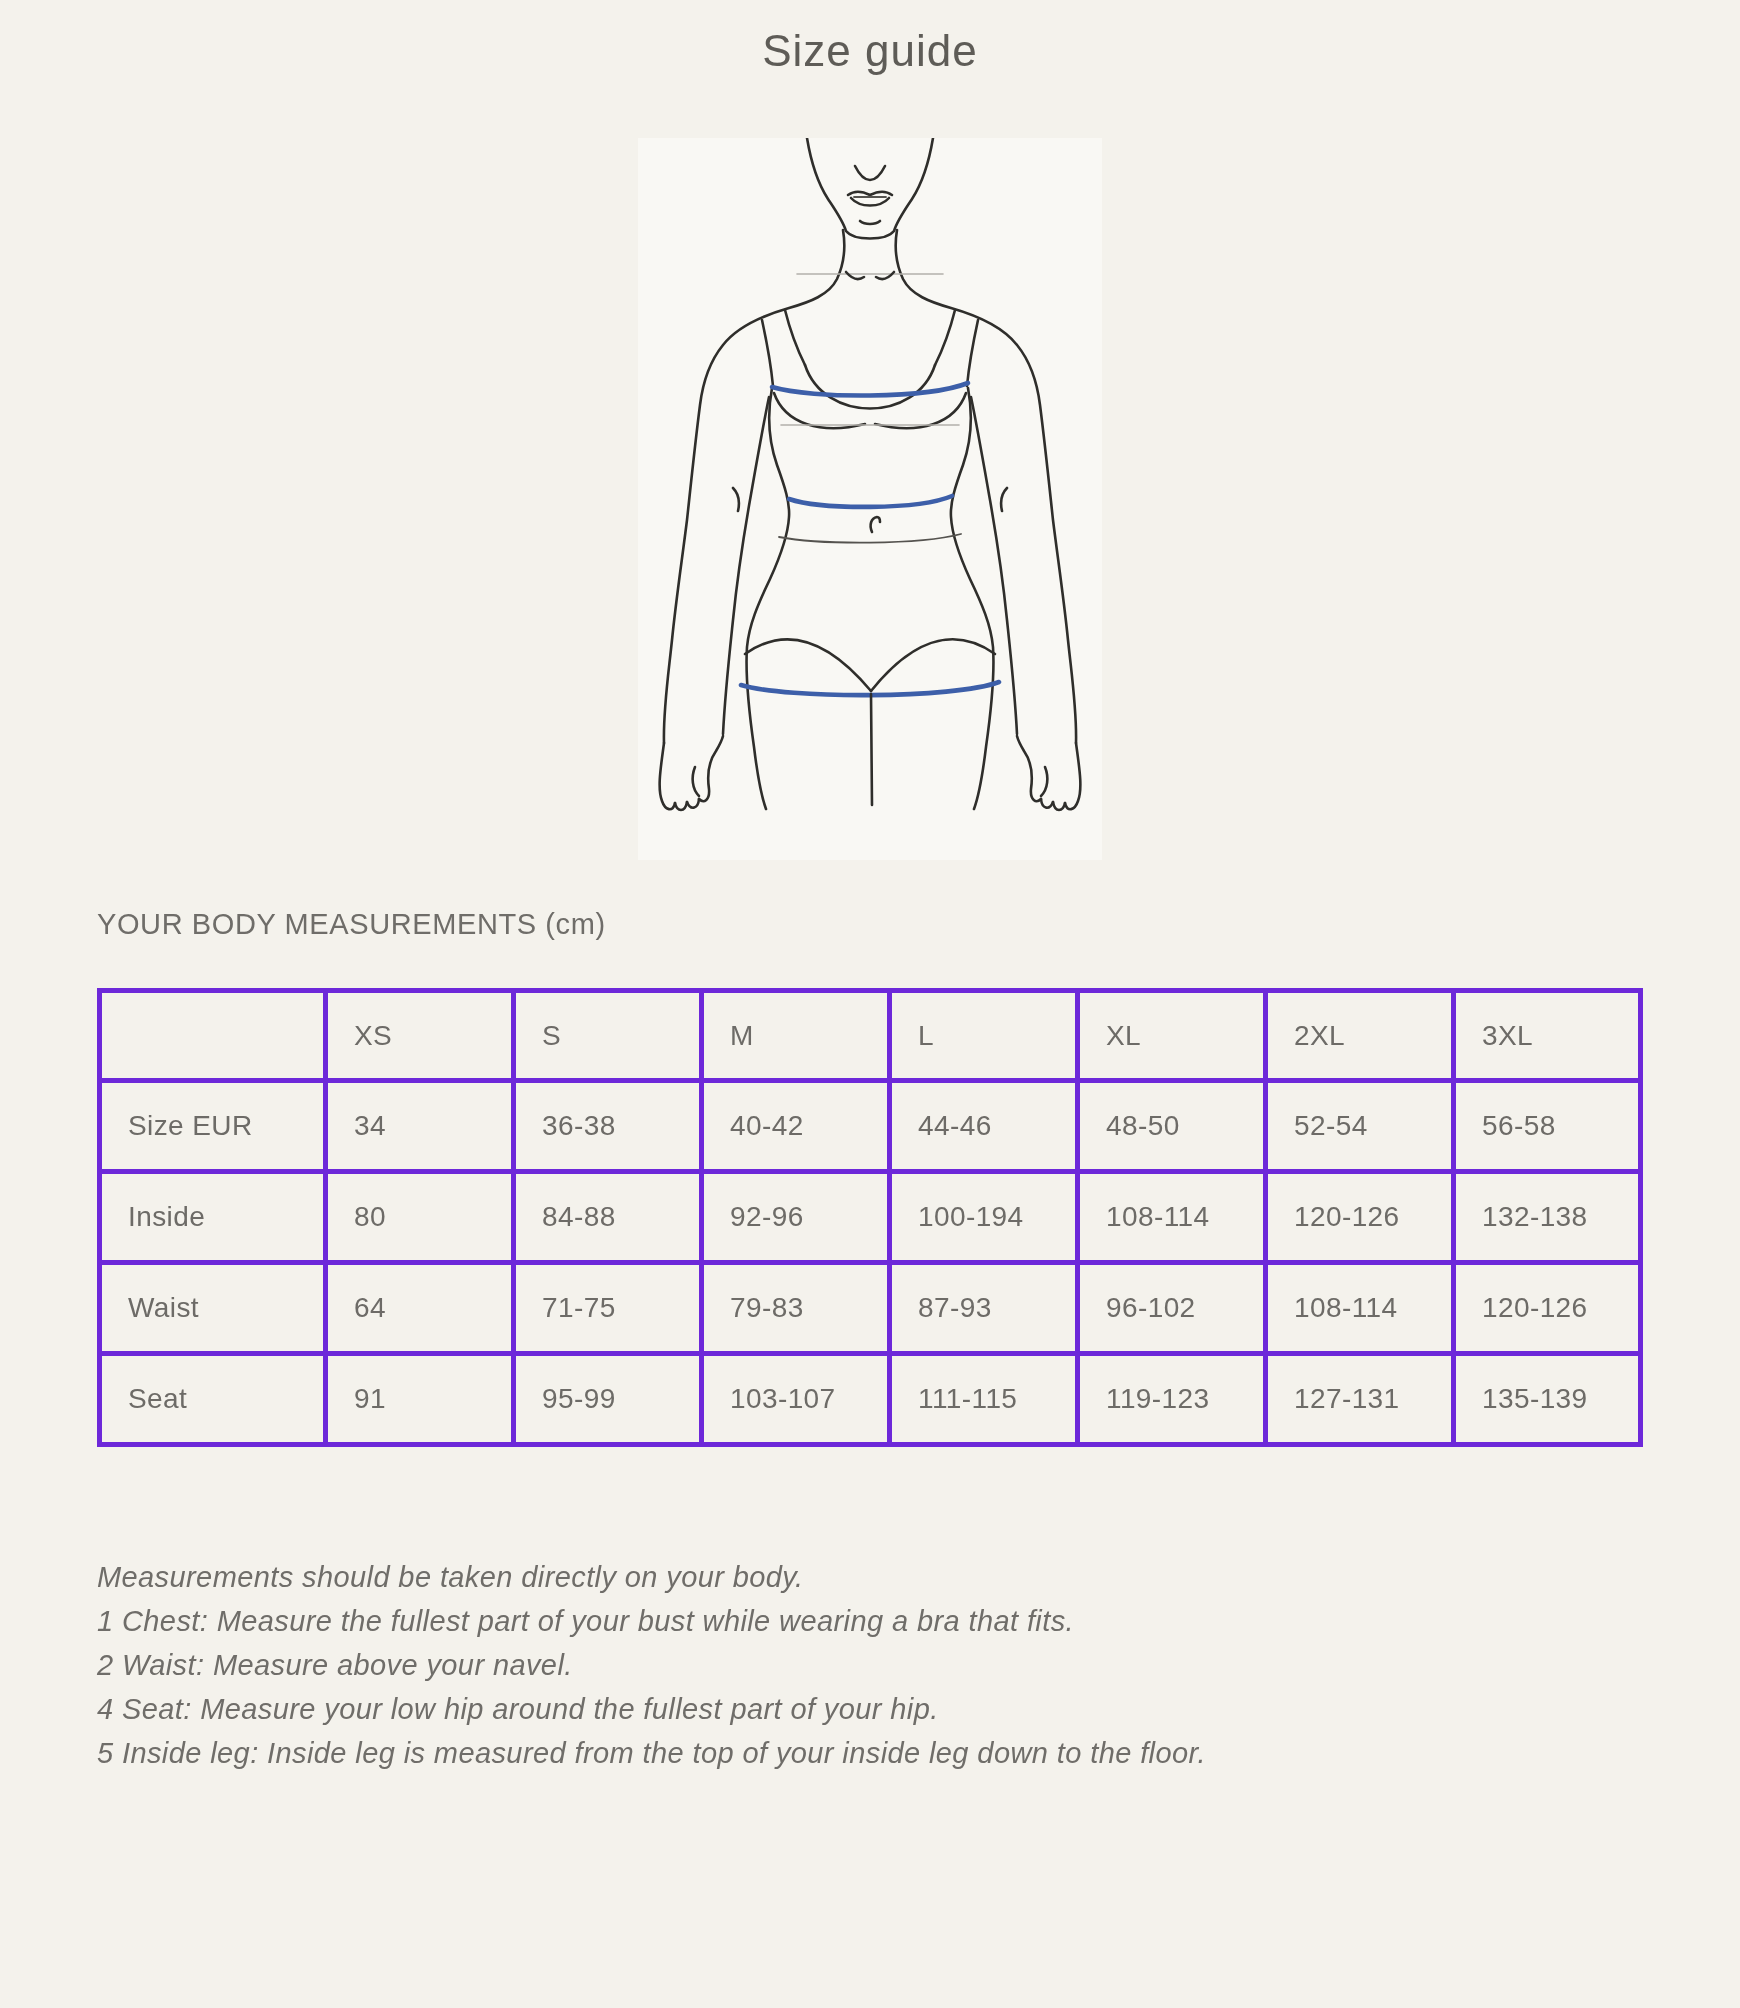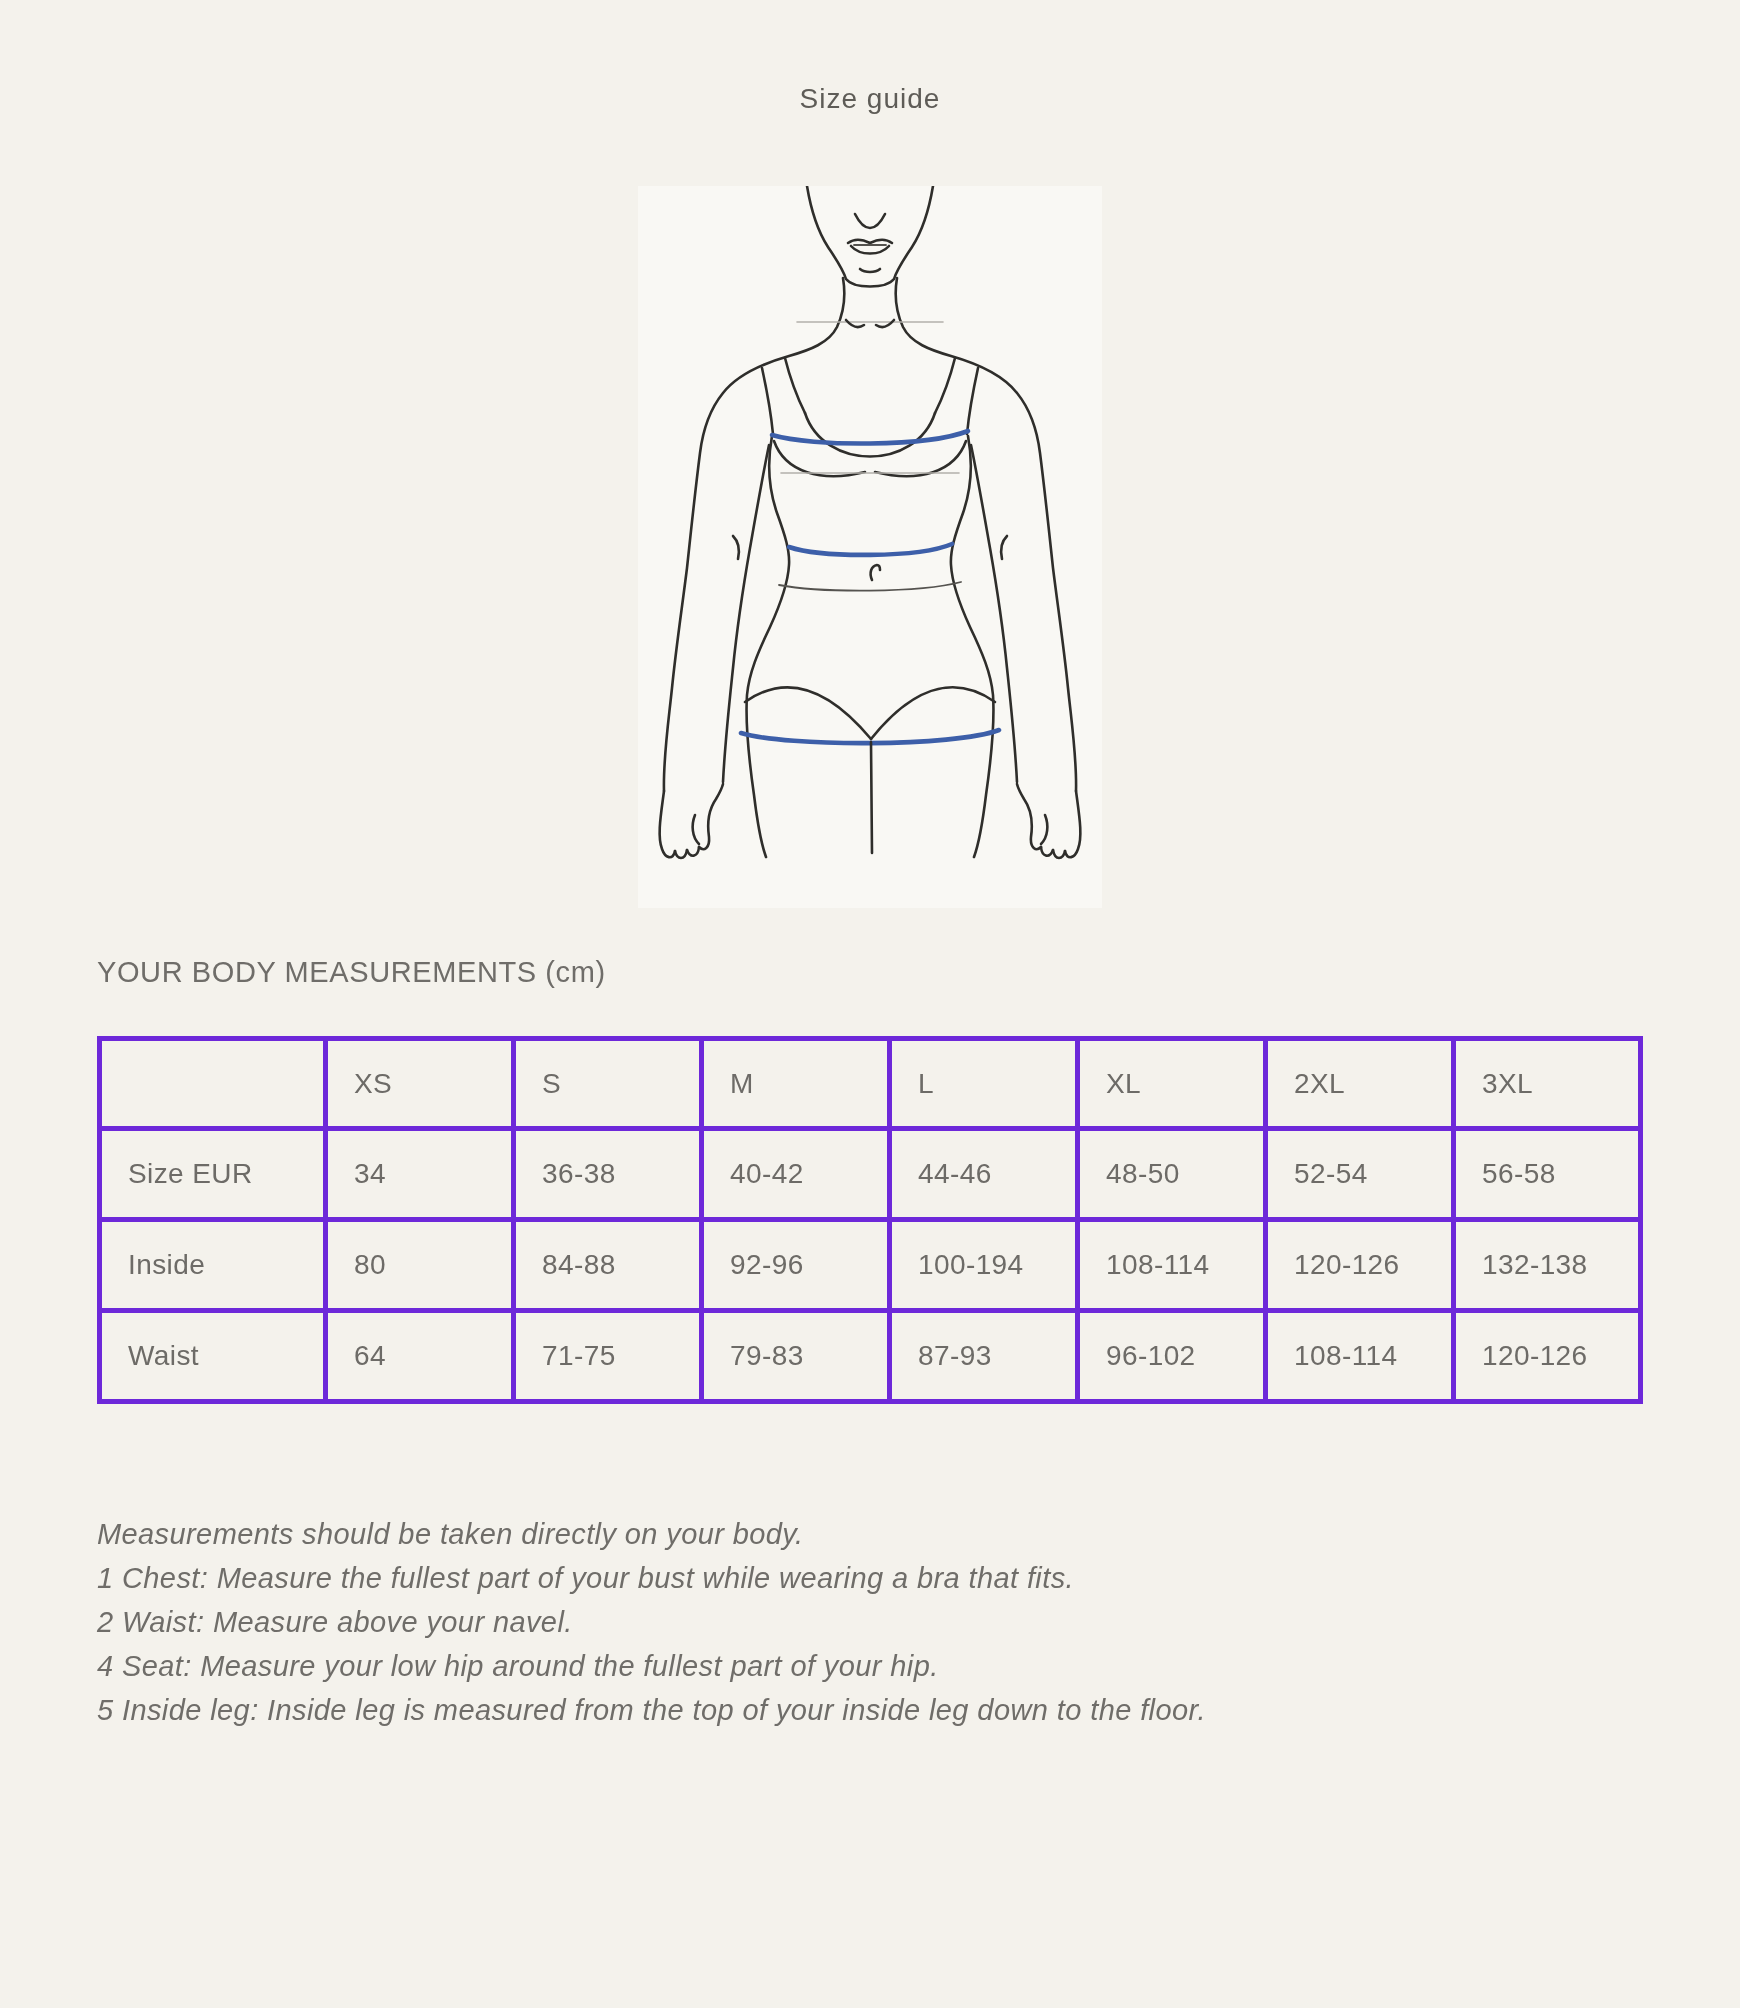--- a/index.html
+++ b/index.html
@@ -11,23 +11,23 @@
     font-family: "Liberation Sans", "DejaVu Sans", sans-serif;
     color: #706e6a;
     overflow: hidden;
   }
   .page {
     width: 1740px;
     height: 2008px;
     position: relative;
   }
   .title {
-    padding-top: 76px;
+    padding-top: 28px;
     text-align: center;
-    font-size: 28px;
+    font-size: 44px;
     line-height: 46px;
     color: #5e5c57;
     letter-spacing: 1px;
     font-weight: 400;
   }
   .figure-wrap {
     width: 464px;
     height: 722px;
     margin: 64px auto 0 auto;
     background: #f9f8f4;
@@ -213,20 +213,30 @@
           <tr>
             <td>Waist</td>
             <td>64</td>
             <td>71-75</td>
             <td>79-83</td>
             <td>87-93</td>
             <td>96-102</td>
             <td>108-114</td>
             <td>120-126</td>
           </tr>
+          <tr>
+            <td>Seat</td>
+            <td>91</td>
+            <td>95-99</td>
+            <td>103-107</td>
+            <td>111-115</td>
+            <td>119-123</td>
+            <td>127-131</td>
+            <td>135-139</td>
+          </tr>
         </tbody>
     </table>
 
     <div class="notes">
         <div>Measurements should be taken directly on your body.</div>
         <div>1 Chest: Measure the fullest part of your bust while wearing a bra that fits.</div>
         <div>2 Waist: Measure above your navel.</div>
         <div>4 Seat: Measure your low hip around the fullest part of your hip.</div>
         <div>5 Inside leg: Inside leg is measured from the top of your inside leg down to the floor.</div>
       </div>

